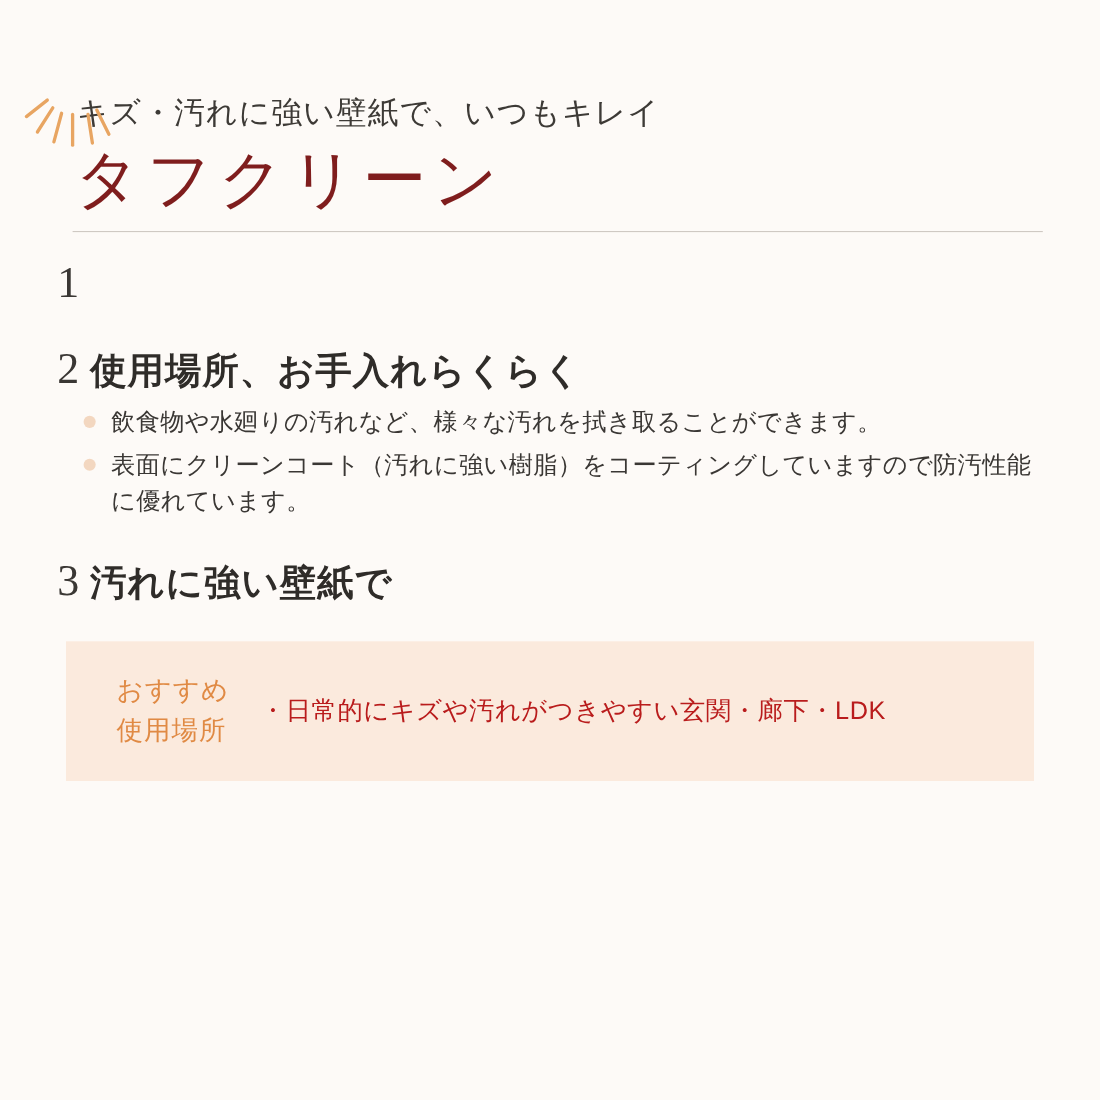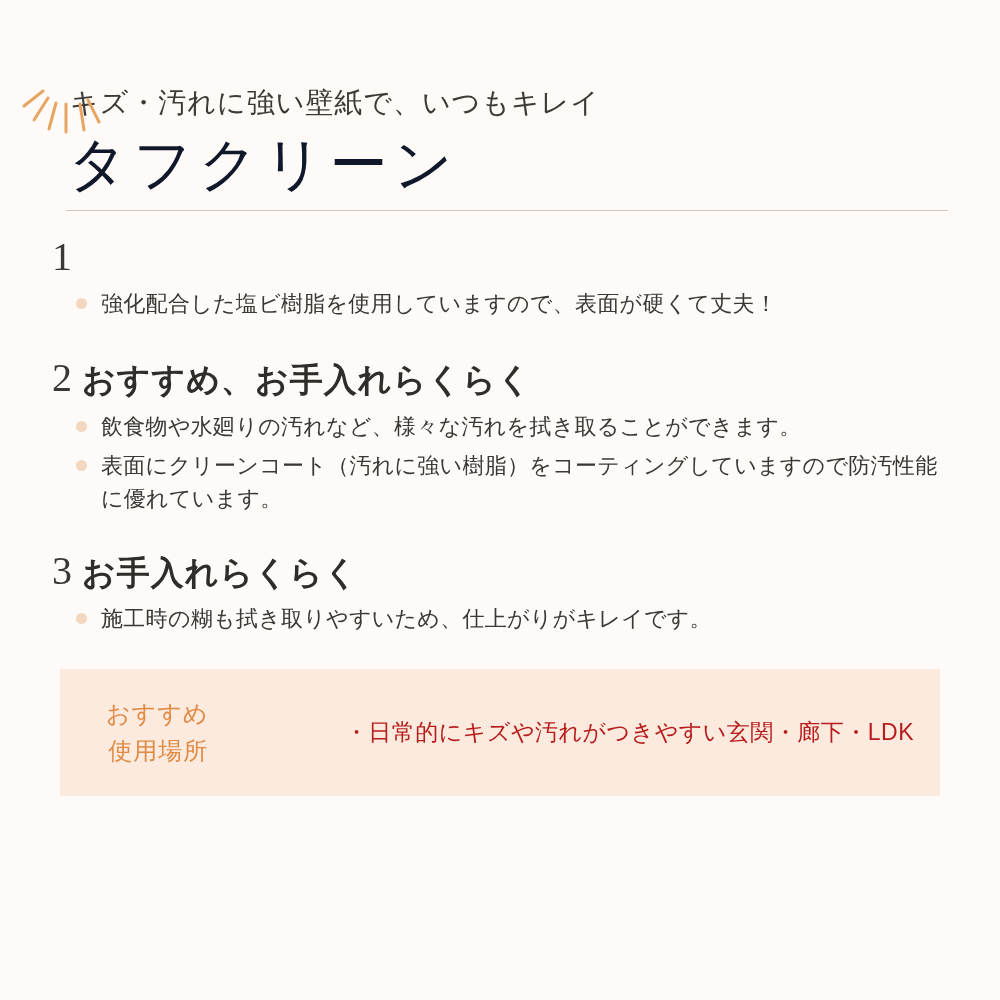--- a/index.html
+++ b/index.html
@@ -40,21 +40,21 @@
     letter-spacing: 1px;
     color: #3d3a36;
     line-height: 1.2;
     padding-top: 30px;
   }
   .brand-title {
     margin-left: 16px;
     margin-top: 8px;
     font-size: 58px;
     letter-spacing: 6px;
-    color: #0f172a;
+    color: #7f1d1d;
     font-weight: 400;
     line-height: 1.25;
   }
   .rule {
     margin: 10px 52px 0 66px;
     border-top: 1px solid #cfc9c3;
   }
 
   
   .sections {
@@ -113,21 +113,20 @@
   .gap-2 { height: 26px; }
 
   
   .reco {
     margin: 34px 60px 0 60px;
     background: #fbeadd;
     display: flex;
     align-items: center;
     padding: 26px 26px 26px 46px;
     box-sizing: border-box;
-    text-align: right;
   }
   .reco-label {
     flex: 0 0 auto;
     color: #e08a44;
     font-size: 24px;
     line-height: 1.55;
     letter-spacing: 1px;
     margin-right: 28px;
     white-space: pre-line;
   }
@@ -162,59 +161,49 @@
   </div>
   <div class="rule"></div>
 
   <div class="sections">
 
     <div class="section">
       <div class="sec-head">
         <span class="sec-num">1</span>
       </div>
       <ul class="bullets">
-        <li class="bullet">
-          <span class="dot"></span>
-          <span class="bullet-text">強化配合した塩ビ樹脂を使用していますので、表面が硬くて丈夫！</span>
-        </li>
       </ul>
     </div>
 
     <div class="gap-1"></div>
 
     <div class="section">
       <div class="sec-head">
         <span class="sec-num">2</span>
-        <span class="sec-title">おすすめ、お手入れらくらく</span>
+        <span class="sec-title">使用場所、お手入れらくらく</span>
       </div>
       <ul class="bullets">
         <li class="bullet">
           <span class="dot"></span>
           <span class="bullet-text">飲食物や水廻りの汚れなど、様々な汚れを拭き取ることができます。</span>
         </li>
         <li class="bullet">
           <span class="dot"></span>
           <span class="bullet-text">表面にクリーンコート（汚れに強い樹脂）をコーティングしていますので防汚性能に優れています。</span>
         </li>
       </ul>
     </div>
 
     <div class="gap-2"></div>
 
     <div class="section">
       <div class="sec-head">
         <span class="sec-num">3</span>
-        <span class="sec-title">お手入れらくらく</span>
+        <span class="sec-title">汚れに強い壁紙で</span>
       </div>
-      <ul class="bullets">
-        <li class="bullet">
-          <span class="dot"></span>
-          <span class="bullet-text">施工時の糊も拭き取りやすいため、仕上がりがキレイです。</span>
-        </li>
-      </ul>
     </div>
 
   </div>
 
   <div class="reco">
     <div class="reco-label">おすすめ
 使用場所</div>
     <div class="reco-items">
       <div class="reco-item">・日常的にキズや汚れがつきやすい玄関・廊下・LDK</div>
     </div>

